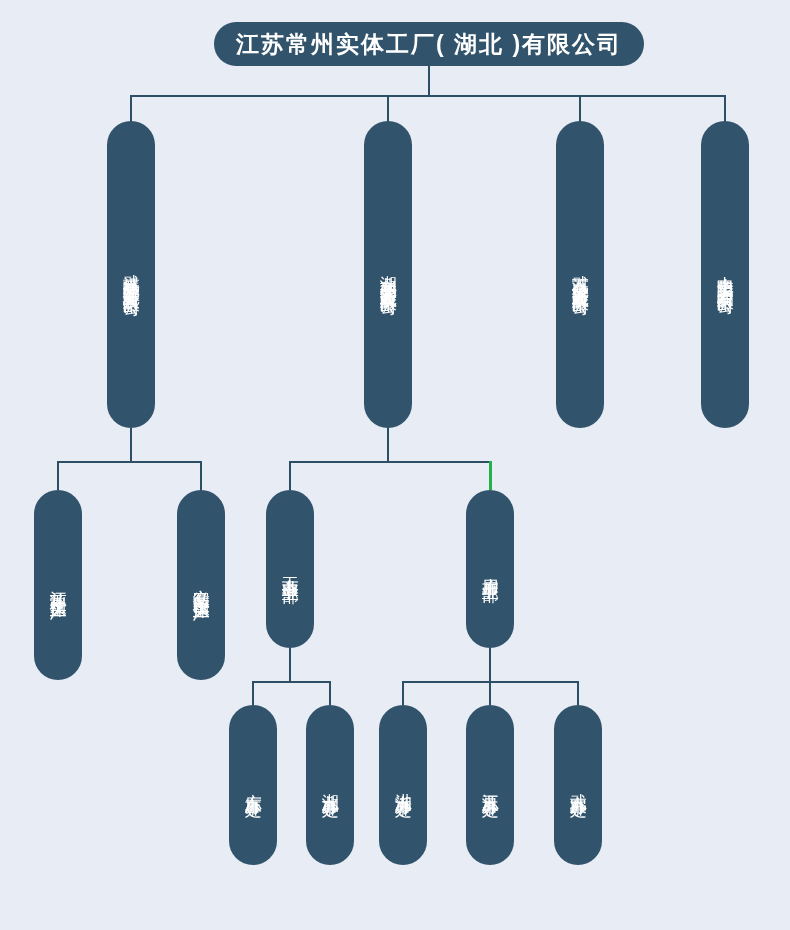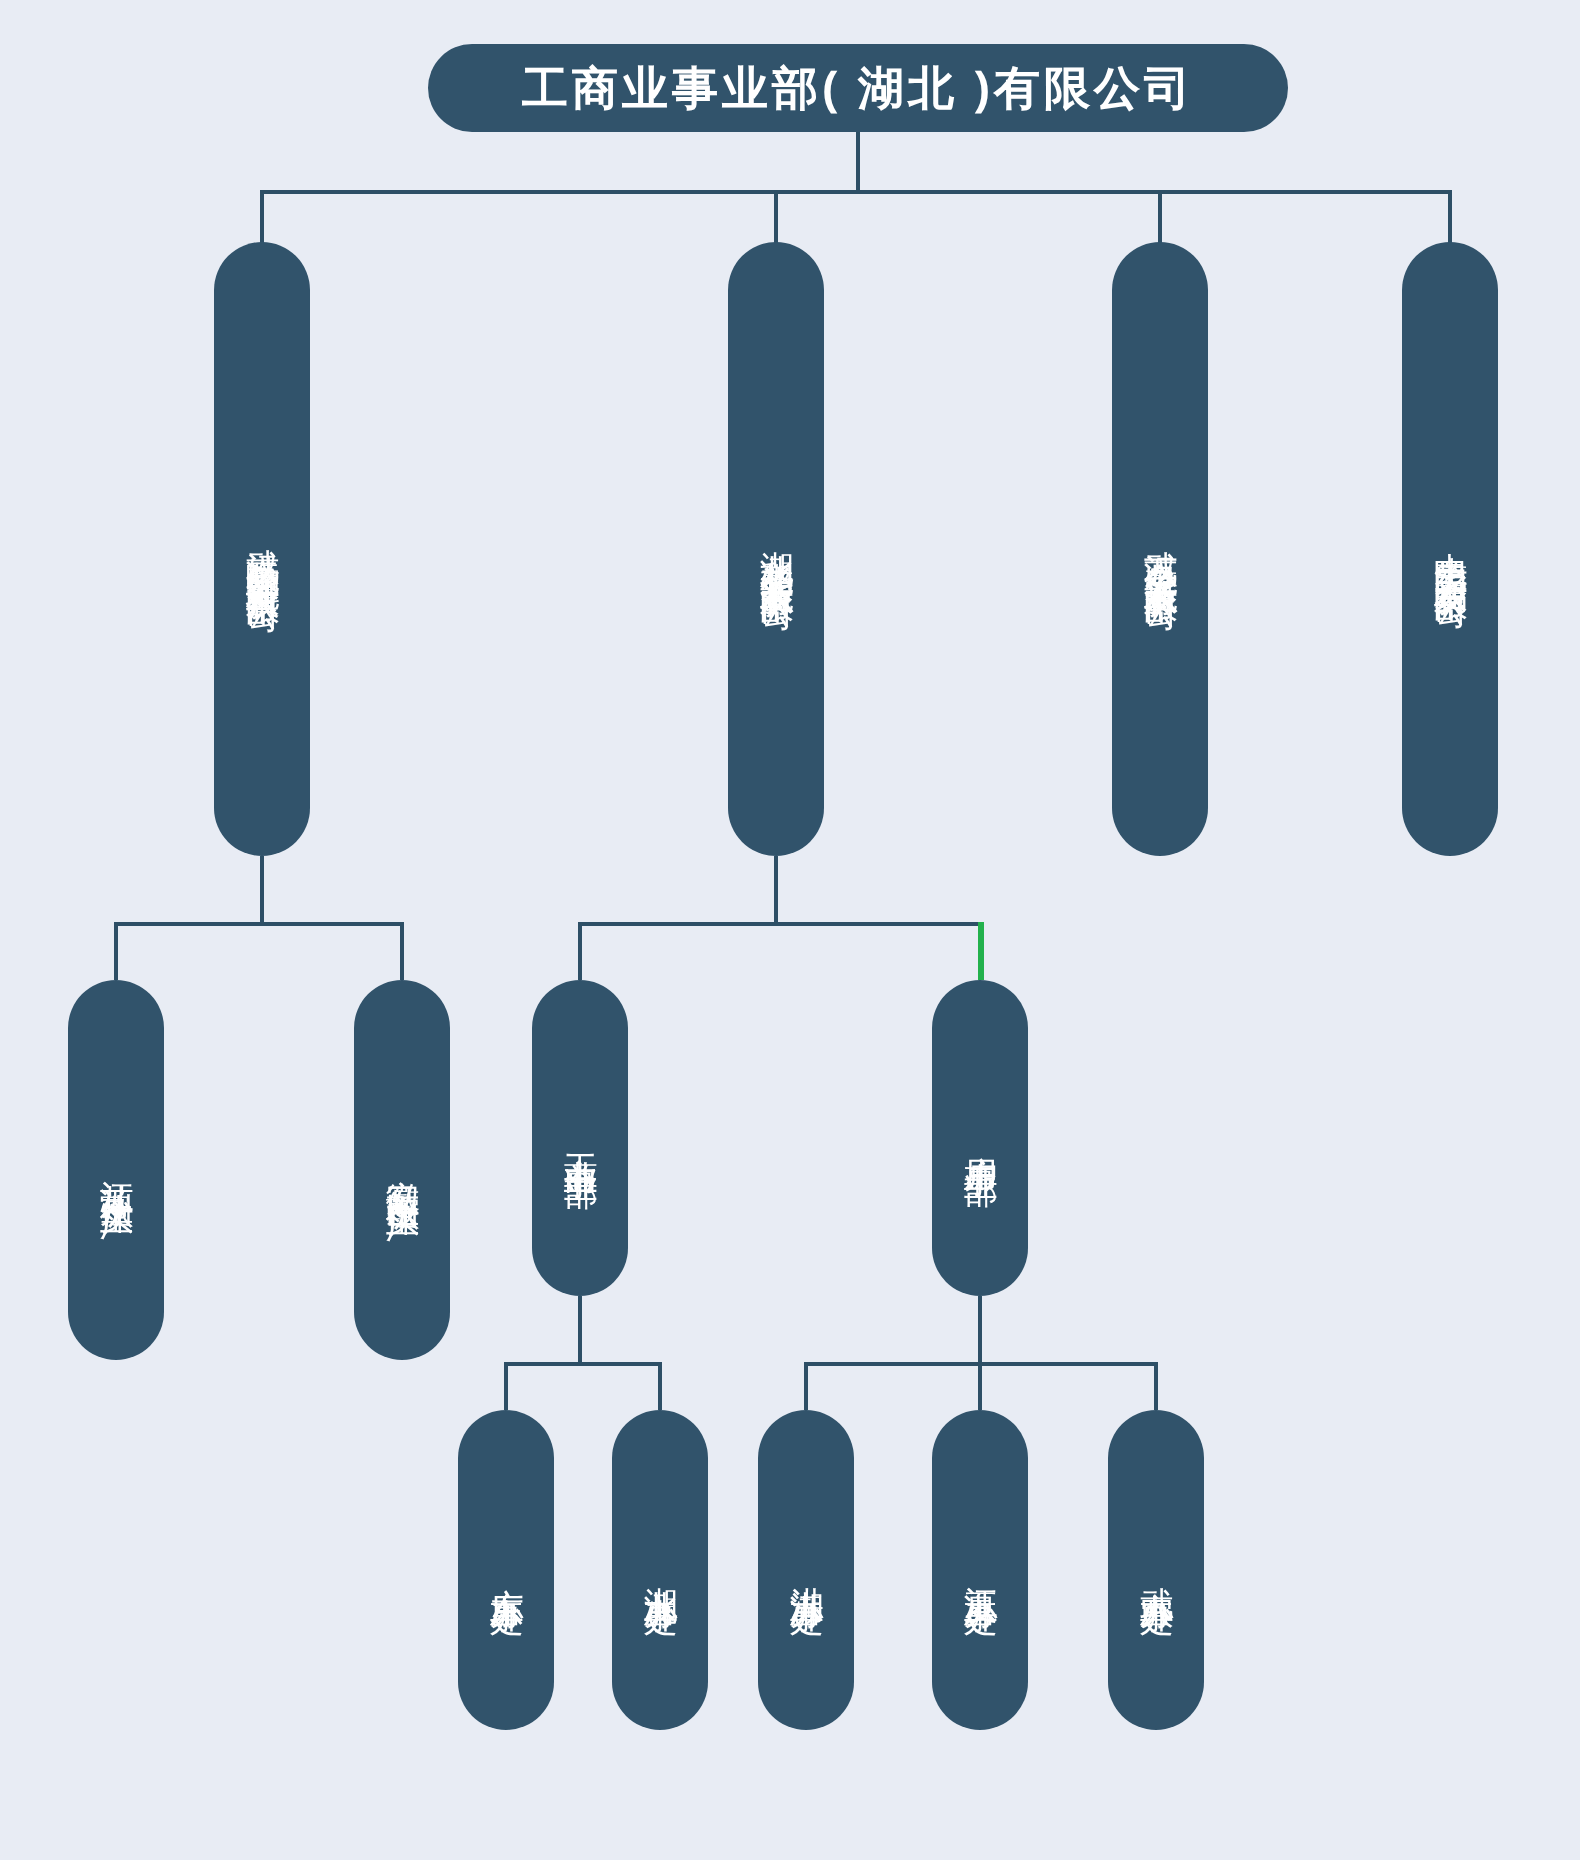--- a/index.html
+++ b/index.html
@@ -55,21 +55,21 @@
   }
   .line.v { width: 2px; }
   .line.h { height: 2px; }
   .line.green { background: #22b14c; width: 3px; }
 </style>
 </head>
 <body>
 
 <div id="chart">
 
-  <div class="node root" style="left:214px; top:22px; width:430px; height:44px;">工商业事业部( 湖北 )有限公司</div>
+  <div class="node root" style="left:214px; top:22px; width:430px; height:44px;">江苏常州实体工厂( 湖北 )有限公司</div>
 
   <div class="line v" style="left:428px; top:66px; height:30px;"></div>
 
   <div class="line h" style="left:130px; top:95px; width:596px;"></div>
 
   <div class="line v" style="left:130px; top:95px; height:27px;"></div>
   <div class="line v" style="left:387px; top:95px; height:27px;"></div>
   <div class="line v" style="left:579px; top:95px; height:27px;"></div>
   <div class="line v" style="left:724px; top:95px; height:27px;"></div>
 

